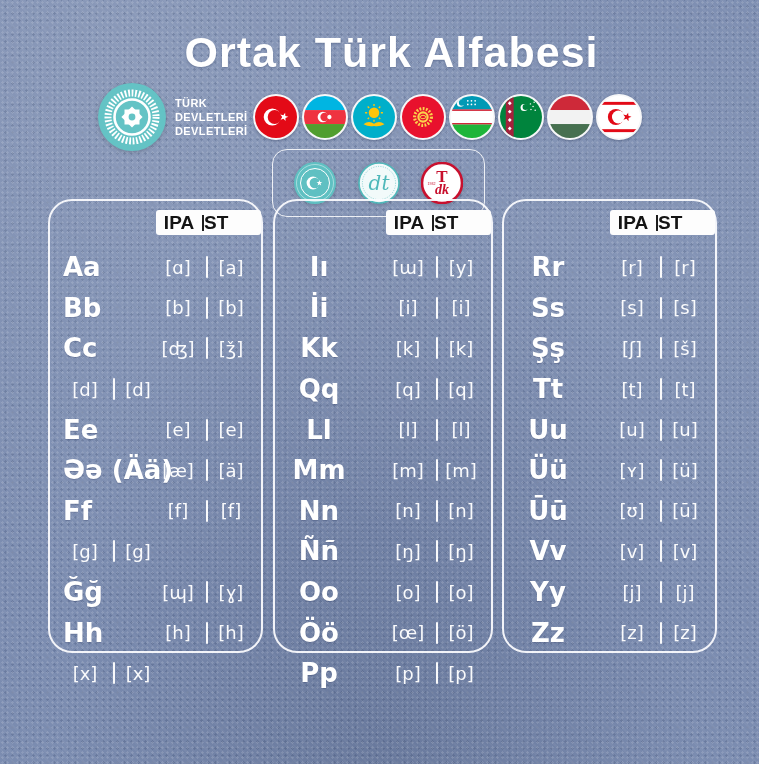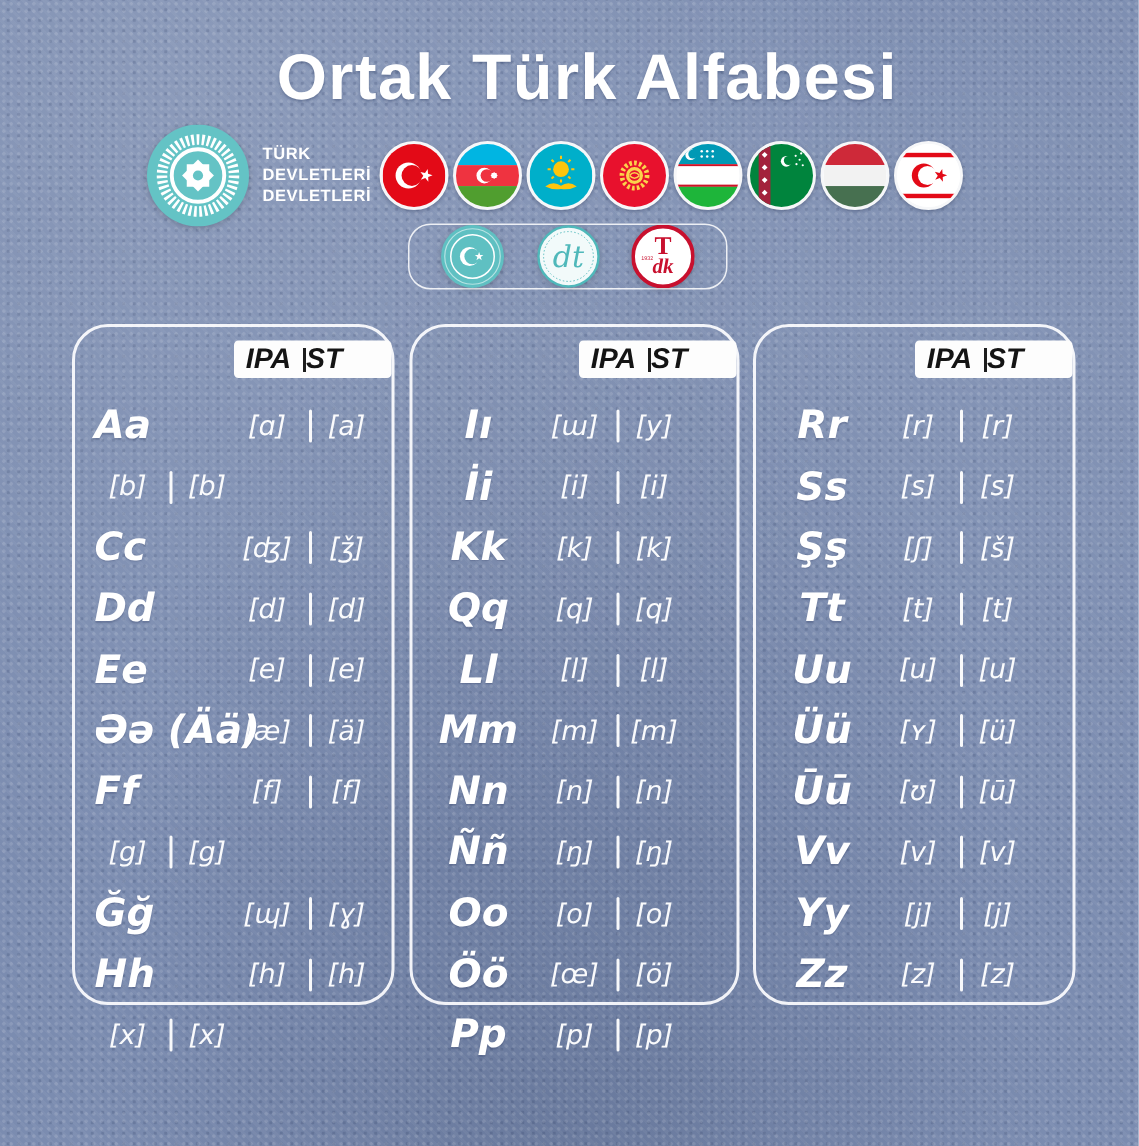--- a/index.html
+++ b/index.html
@@ -22,38 +22,38 @@
     font-size:43px;font-weight:bold;color:#ffffff;letter-spacing:1px;
     text-shadow:0 1px 2px rgba(30,45,85,0.35);
   }
   .tdt-wrap{position:absolute;left:98px;top:83px;display:flex;align-items:center;}
   .tdt-logo{width:68px;height:68px;flex:0 0 68px;filter:drop-shadow(0 1px 2px rgba(0,0,0,.2));}
   .tdt-text{margin-left:9px;color:#fff;font-size:11px;font-weight:bold;line-height:1.3;letter-spacing:.4px;}
   .flags-row{position:absolute;left:253px;top:94px;display:flex;gap:3px;}
   .flag-circle{width:46px;height:46px;border-radius:50%;border:2px solid #f6f7f9;overflow:hidden;
     box-sizing:border-box;background:#fff;box-shadow:0 1px 3px rgba(20,30,60,.3);}
   .flag-circle svg{display:block;width:100%;height:100%;}
-  .logo-box{position:absolute;left:272px;top:149px;width:213px;height:44px;box-sizing:border-box;
+  .logo-box{position:absolute;left:272px;top:149px;width:213px;height:68px;box-sizing:border-box;
     border:1.5px solid rgba(255,255,255,.85);border-radius:15px;
     display:flex;align-items:center;justify-content:space-evenly;}
   .plogo{width:42px;height:42px;border-radius:50%;filter:drop-shadow(0 1px 2px rgba(0,0,0,.18));}
   .plogo svg{display:block;width:100%;height:100%;}
 
-  .col{position:absolute;top:216px;height:454px;box-sizing:border-box;
-    border:2px solid rgba(253,253,255,.92);border-radius:24px;font-style:italic;}
+  .col{position:absolute;top:199px;height:454px;box-sizing:border-box;
+    border:2px solid rgba(253,253,255,.92);border-radius:24px;}
   .col-0{left:48px;width:215px;}
   .col-1{left:273px;width:220px;}
   .col-2{left:502px;width:215px;}
   .hdr{position:absolute;top:9px;right:0;width:105px;height:25px;background:#fdfdfd;
     border-radius:3px;display:flex;align-items:center;color:#141414;font-weight:bold;font-size:19px;}
   .h-ipa{width:46px;text-align:center;}
   .h-sep{width:2px;height:16px;background:#1d1d1d;}
   .h-st{width:40px;text-align:left;}
   .rows{position:absolute;left:0;right:0;top:46px;}
-  .row{height:40.6px;display:flex;align-items:center;padding-left:13px;}
+  .row{height:40.6px;display:flex;align-items:center;justify-content:space-between;padding-left:13px;}
   .col-1 .row,.col-2 .row{padding-left:2px;}
   .letter{flex:1;min-width:0;white-space:nowrap;font-weight:bold;font-size:26px;line-height:1;
     color:#ffffff;font-family:"DejaVu Sans",sans-serif;text-shadow:0 1px 1px rgba(30,45,85,.25);}
   .col-1 .letter,.col-2 .letter{flex:0 0 84px;text-align:center;}
   .vals{flex:0 0 105px;display:flex;align-items:center;font-family:"DejaVu Sans",sans-serif;
     font-size:18px;color:rgba(255,255,255,.96);}
   .v-ipa{width:44px;text-align:center;}
   .v-sep{width:2px;height:22px;border-radius:1px;background:rgba(255,255,255,.95);margin-left:6px;flex:0 0 2px;}
   .v-st{width:34px;text-align:center;margin-left:6px;}
 </style>
@@ -223,36 +223,36 @@
     <div class="rows">
         <div class="row">
           <span class="letter">Aa</span>
           <span class="vals">
             <span class="v-ipa">[ɑ]</span>
             <span class="v-sep"></span>
             <span class="v-st">[a]</span>
           </span>
         </div>
         <div class="row">
+          <span class="letter">Bb</span>
           <span class="vals">
             <span class="v-ipa">[b]</span>
             <span class="v-sep"></span>
             <span class="v-st">[b]</span>
           </span>
         </div>
         <div class="row">
           <span class="letter">Cc</span>
           <span class="vals">
             <span class="v-ipa">[ʤ]</span>
             <span class="v-sep"></span>
             <span class="v-st">[ǯ]</span>
           </span>
         </div>
         <div class="row">
-          <span class="letter">Dd</span>
           <span class="vals">
             <span class="v-ipa">[d]</span>
             <span class="v-sep"></span>
             <span class="v-st">[d]</span>
           </span>
         </div>
         <div class="row">
           <span class="letter">Ee</span>
           <span class="vals">
             <span class="v-ipa">[e]</span>

